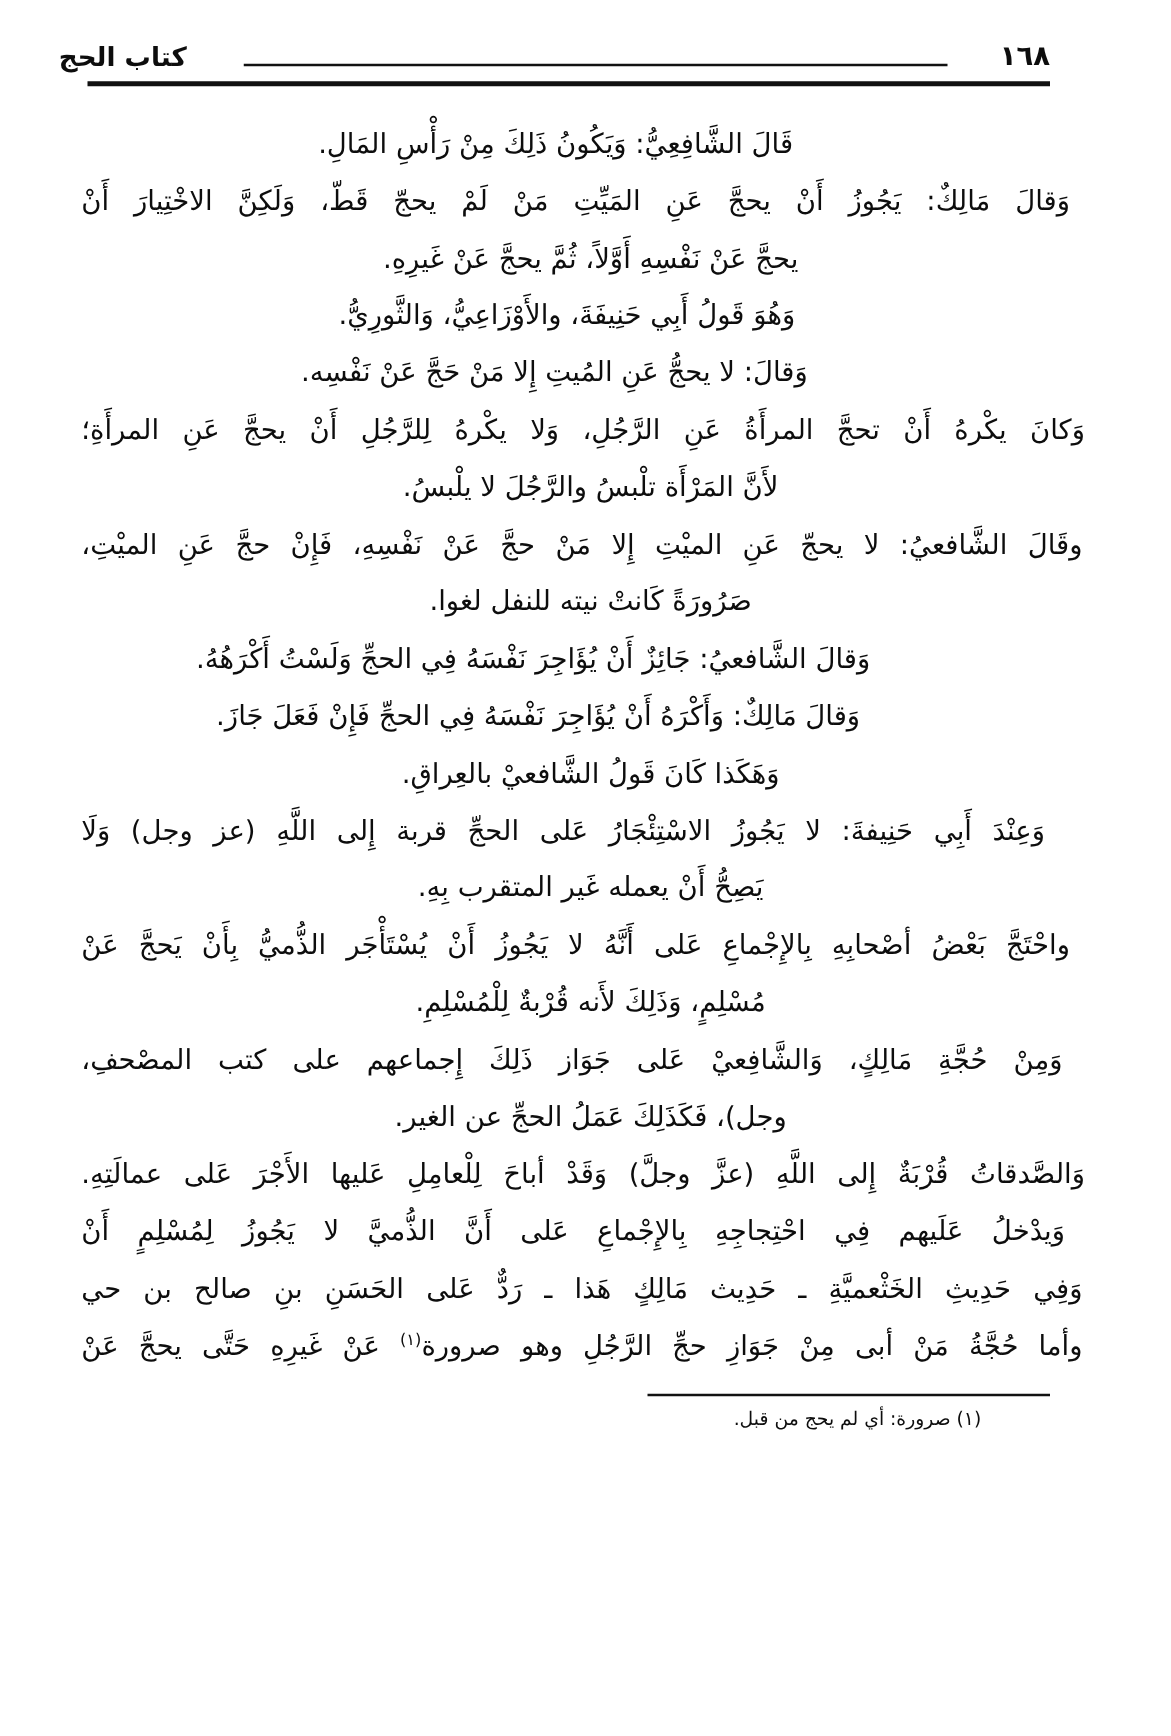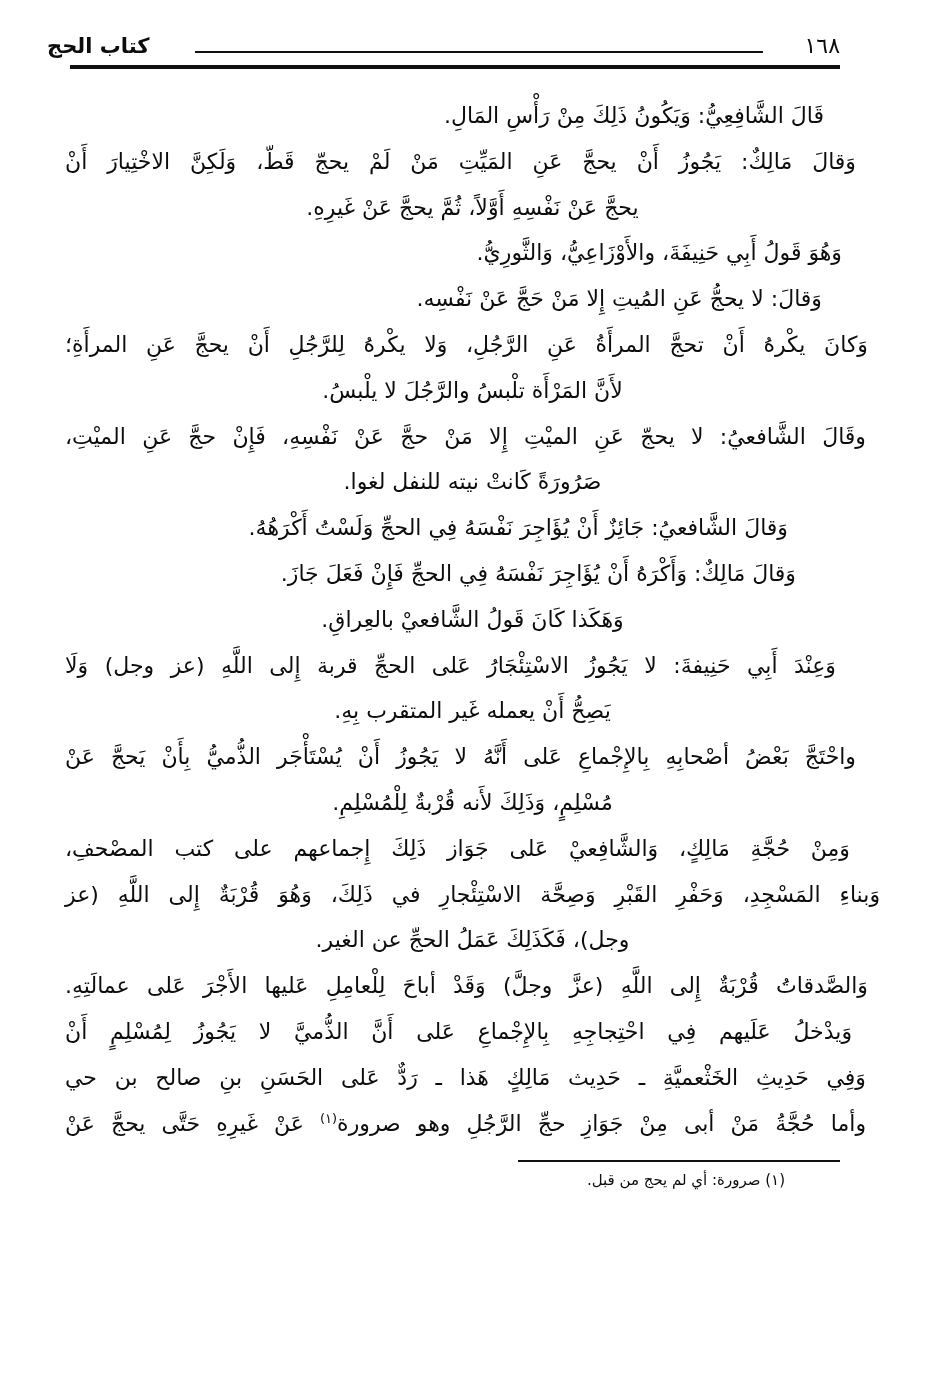--- a/index.html
+++ b/index.html
@@ -33,21 +33,21 @@
     padding: 0 4px 0 2px;
   }
   .hdr .hdr-rule {
     flex: 1;
     border-bottom: 2px solid #111;
     margin: 0 6px 5px 6px;
     height: 1px;
   }
   .hdr .page-number {
     font-size: 22px;
-    font-weight: normal;
+    font-weight: bold;
     white-space: nowrap;
     letter-spacing: 1px;
   }
   .thick-rule {
     height: 4px;
     background: #111;
     margin: 7px 97px 0 70px;
   }
   
   .body-text {
@@ -59,21 +59,21 @@
     height: 45.8px;
     white-space: nowrap;
     overflow: visible;
   }
   .line.justify {
     white-space: normal;
     text-align: justify;
     text-align-last: justify;
   }
   .line.center { text-align: center; }
-  .line.right  { text-align: right; }
+  .line.right  { text-align: center; }
   .line sup {
     font-size: 13px;
     line-height: 0;
   }
   
   .footnote {
     margin: 14px 57px 0 65px;
   }
   .foot-rule {
     height: 2px;
@@ -112,21 +112,20 @@
       <div class="line justify" style="padding-right: 14px;">وقَالَ الشَّافعيُ: لا يحجّ عَنِ الميْتِ إِلا مَنْ حجَّ عَنْ نَفْسِهِ، فَإِنْ حجَّ عَنِ الميْتِ،</div>
       <div class="line center">صَرُورَةً كَانتْ نيته للنفل لغوا.</div>
       <div class="line right" style="padding-right: 92px;">وَقالَ الشَّافعيُ: جَائِزٌ أَنْ يُؤَاجِرَ نَفْسَهُ فِي الحجِّ وَلَسْتُ أَكْرَهُهُ.</div>
       <div class="line right" style="padding-right: 84px;">وَقالَ مَالِكٌ: وَأَكْرَهُ أَنْ يُؤَاجِرَ نَفْسَهُ فِي الحجِّ فَإِنْ فَعَلَ جَازَ.</div>
       <div class="line center">وَهَكَذا كَانَ قَولُ الشَّافعيْ بالعِراقِ.</div>
       <div class="line justify" style="padding-right: 44px;">وَعِنْدَ أَبِي حَنِيفةَ: لا يَجُوزُ الاسْتِئْجَارُ عَلى الحجِّ قربة إِلى اللَّهِ (عز وجل) وَلَا</div>
       <div class="line center">يَصِحُّ أَنْ يعمله غَير المتقرب بِهِ.</div>
       <div class="line justify" style="padding-right: 24px;">واحْتَجَّ بَعْضُ أصْحابِهِ بِالإِجْماعِ عَلى أَنَّهُ لا يَجُوزُ أَنْ يُسْتَأْجَر الذُّميُّ بِأَنْ يَحجَّ عَنْ</div>
       <div class="line center">مُسْلِمٍ، وَذَلِكَ لأَنه قُرْبةٌ لِلْمُسْلِمِ.</div>
       <div class="line justify" style="padding-right: 30px;">وَمِنْ حُجَّةِ مَالِكٍ، وَالشَّافِعيْ عَلى جَوَاز ذَلِكَ إِجماعهم على كتب المصْحفِ،</div>
-      <div class="line justify">وَبناءِ المَسْجِدِ، وَحَفْرِ القَبْرِ وَصِحَّة الاسْتِئْجارِ في ذَلِكَ، وَهُوَ قُرْبَةٌ إِلى اللَّهِ (عز</div>
       <div class="line center">وجل)، فَكَذَلِكَ عَمَلُ الحجِّ عن الغير.</div>
       <div class="line justify" style="padding-right: 12px;">وَالصَّدقاتُ قُرْبَةٌ إِلى اللَّهِ (عزَّ وجلَّ) وَقَدْ أباحَ لِلْعامِلِ عَليها الأَجْرَ عَلى عمالَتِهِ.</div>
       <div class="line justify" style="padding-right: 28px;">وَيدْخلُ عَلَيهم فِي احْتِجاجِهِ بِالإِجْماعِ عَلى أَنَّ الذُّميَّ لا يَجُوزُ لِمُسْلِمٍ أَنْ</div>
       <div class="line justify" style="padding-right: 14px;">وَفِي حَدِيثِ الخَثْعميَّةِ ـ حَدِيث مَالِكٍ هَذا ـ رَدٌّ عَلى الحَسَنِ بنِ صالح بن حي</div>
       <div class="line justify" style="padding-right: 14px;">وأما حُجَّةُ مَنْ أبى مِنْ جَوَازِ حجِّ الرَّجُلِ وهو صرورة<sup>(١)</sup> عَنْ غَيرِهِ حَتَّى يحجَّ عَنْ</div>
     </div>
 
   <div class="footnote">
     <div class="foot-rule"></div>
     <div class="foot-text">(١) صرورة: أي لم يحج من قبل.</div>

